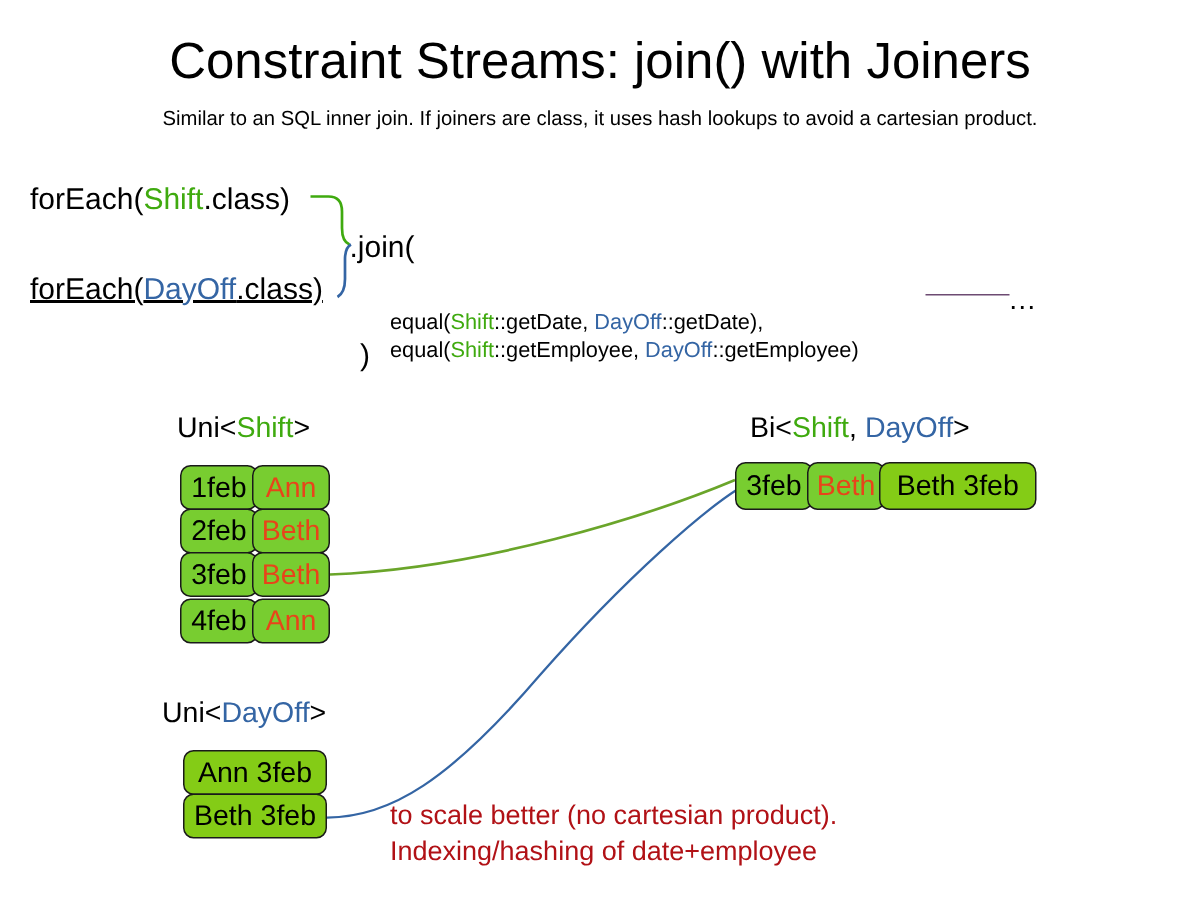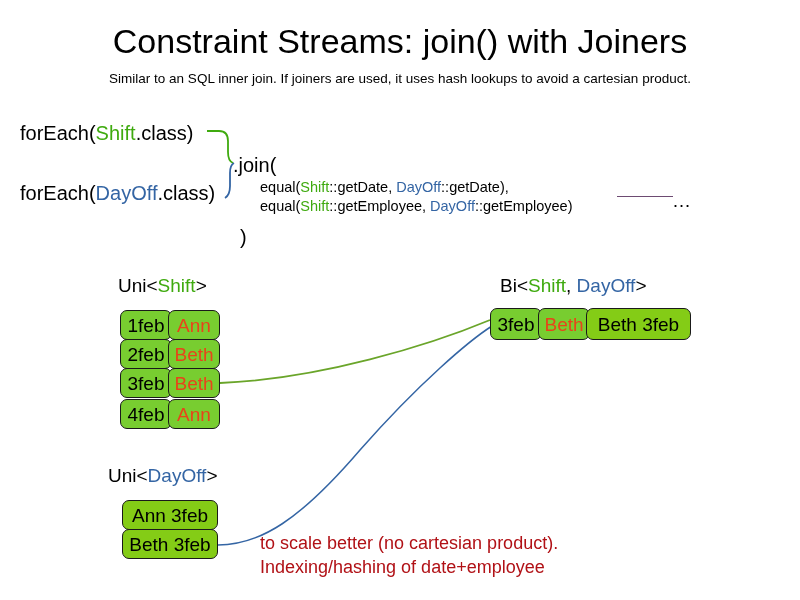--- a/index.html
+++ b/index.html
@@ -37,26 +37,27 @@
   
   .code-line {
     font-size: 20px;
     line-height: 24px;
     white-space: nowrap;
   }
   .code-sub {
     font-size: 14.5px;
     line-height: 19px;
     white-space: nowrap;
+    margin-top: 28px;
   }
   .t-shift  { color: #3faa0f; }
   .t-dayoff { color: #3465a4; }
 
   #foreach-shift  { left: 20px;  top: 121px; }
-  #foreach-dayoff { left: 20px;  top: 181px; }
+  #foreach-dayoff { left: 20px;  top: 181px; text-decoration: underline; }
   #join-open      { left: 233px; top: 153px; text-align: right; }
   #join-close     { left: 240px; top: 225px; }
   #equal-date     { left: 260px; top: 178px; }
   #equal-employee { left: 260px; top: 197px; }
   #ellipsis {
     left: 672px; top: 190px;
     font-size: 19px; line-height: 22px;
     color: #000;
   }
   #more-rule {
@@ -134,21 +135,21 @@
     left: 0; top: 0;
     width: 800px; height: 600px;
     pointer-events: none;
   }
 </style>
 </head>
 <body>
 
 <div class="abs" id="slide-title">Constraint Streams: join() with Joiners</div>
 
-<div class="abs" id="slide-subtitle">Similar to an SQL inner join. If joiners are used, it uses hash lookups to avoid a cartesian product.</div>
+<div class="abs" id="slide-subtitle">Similar to an SQL inner join. If joiners are class, it uses hash lookups to avoid a cartesian product.</div>
 
 <svg class="abs" id="connectors" viewBox="0 0 800 600" xmlns="http://www.w3.org/2000/svg">
 
   <path d="M 207 131 L 219 131 Q 228 131 228 141 L 228 152 Q 228 161 233 163" fill="none" stroke="#3faa0f" stroke-width="1.8"></path>
 
   <path d="M 225 198 Q 230 195 230 186 L 230 173 Q 230 165 234 163" fill="none" stroke="#3465a4" stroke-width="1.8"></path>
 
   <path d="M 220 383 C 320 379 430 345 490 320" fill="none" stroke="#6aa52a" stroke-width="1.8"></path>
 
   <path d="M 218 545 C 260 545 300 520 360 450 C 420 382 470 340 492 326" fill="none" stroke="#3465a4" stroke-width="1.5"></path>

